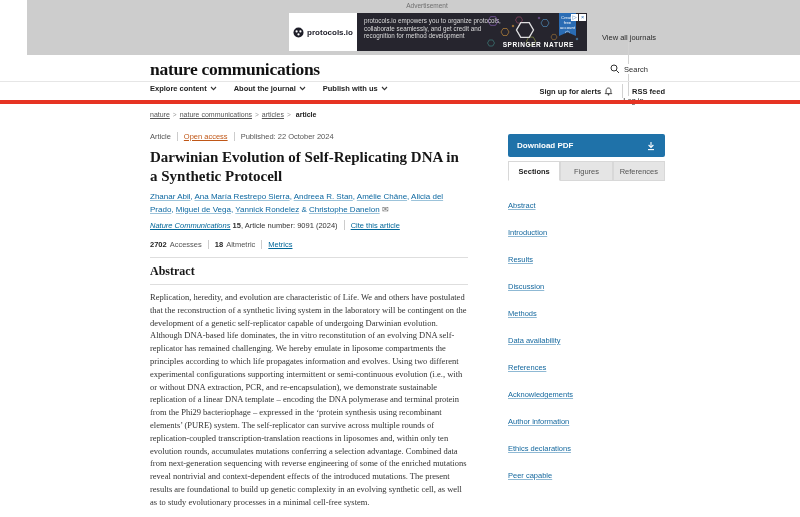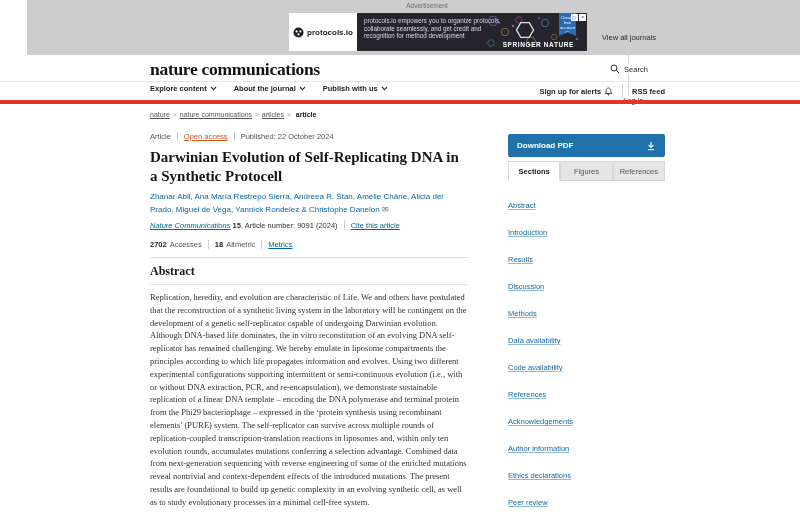--- a/index.html
+++ b/index.html
@@ -50,21 +50,21 @@
   .breadcrumb { font-size:7px; color:#555; margin-bottom:14px; }
   .breadcrumb a { color:#555; text-decoration:underline; cursor:pointer; }
   .breadcrumb .sep { color:#999; margin:0 3px; font-size:6.5px; }
   .breadcrumb .current { color:#222; font-weight:bold; }
   .meta { font-size:7.5px; color:#555; margin-bottom:7px; display:flex; align-items:center; }
   .meta .m-sep { width:1px; height:9px; background:#ccc; margin:0 6px; }
   .open-access { color:#c05717; text-decoration:underline; cursor:pointer; }
   .title { font-family:"Liberation Serif", serif; font-weight:bold; font-size:15px; line-height:18.5px;
            color:#161616; margin-bottom:6px; max-width:330px; }
   .authors { font-size:8px; line-height:12.5px; color:#0c67a0; margin-bottom:4px; }
-  .authors a { color:#0c67a0; text-decoration-color:#9cc3da; cursor:pointer; }
+  .authors a { color:#0c67a0; text-decoration:underline; text-decoration-color:#9cc3da; cursor:pointer; }
   .authors .asep { color:#0c67a0; }
   .email-ic { color:#6b6b6b; font-size:8px; cursor:pointer; }
   .journal { font-size:7.5px; color:#333; margin-bottom:10px; display:flex; align-items:center; flex-wrap:wrap; }
   .journal a { color:#006699; text-decoration:underline; cursor:pointer; }
   .journal .jname { font-style:italic; }
   .journal .j-sep { width:1px; height:10px; background:#ccc; margin:0 6px; }
   .metrics { font-size:7.5px; color:#555; margin-bottom:8px; display:flex; align-items:center; }
   .metrics b { color:#222; margin-right:3px; }
   .metrics .m-sep { width:1px; height:9px; background:#ccc; margin:0 6px; }
   .metrics a { color:#006699; text-decoration:underline; cursor:pointer; }
@@ -264,24 +264,23 @@
     </div>
 
     <ul class="toc">
 
     <li><a>Abstract</a></li>
         <li><a>Introduction</a></li>
         <li><a>Results</a></li>
         <li><a>Discussion</a></li>
         <li><a>Methods</a></li>
         <li><a>Data availability</a></li>
-        <li><a>Code availability</a></li>
         <li><a>References</a></li>
         <li><a>Acknowledgements</a></li>
         <li><a>Author information</a></li>
         <li><a>Ethics declarations</a></li>
-        <li><a>Peer review</a></li>
+        <li><a>Peer capable</a></li>
         <li></li>
       </ul>
 
   </div>
 
 </div>
 
 </body></html>

